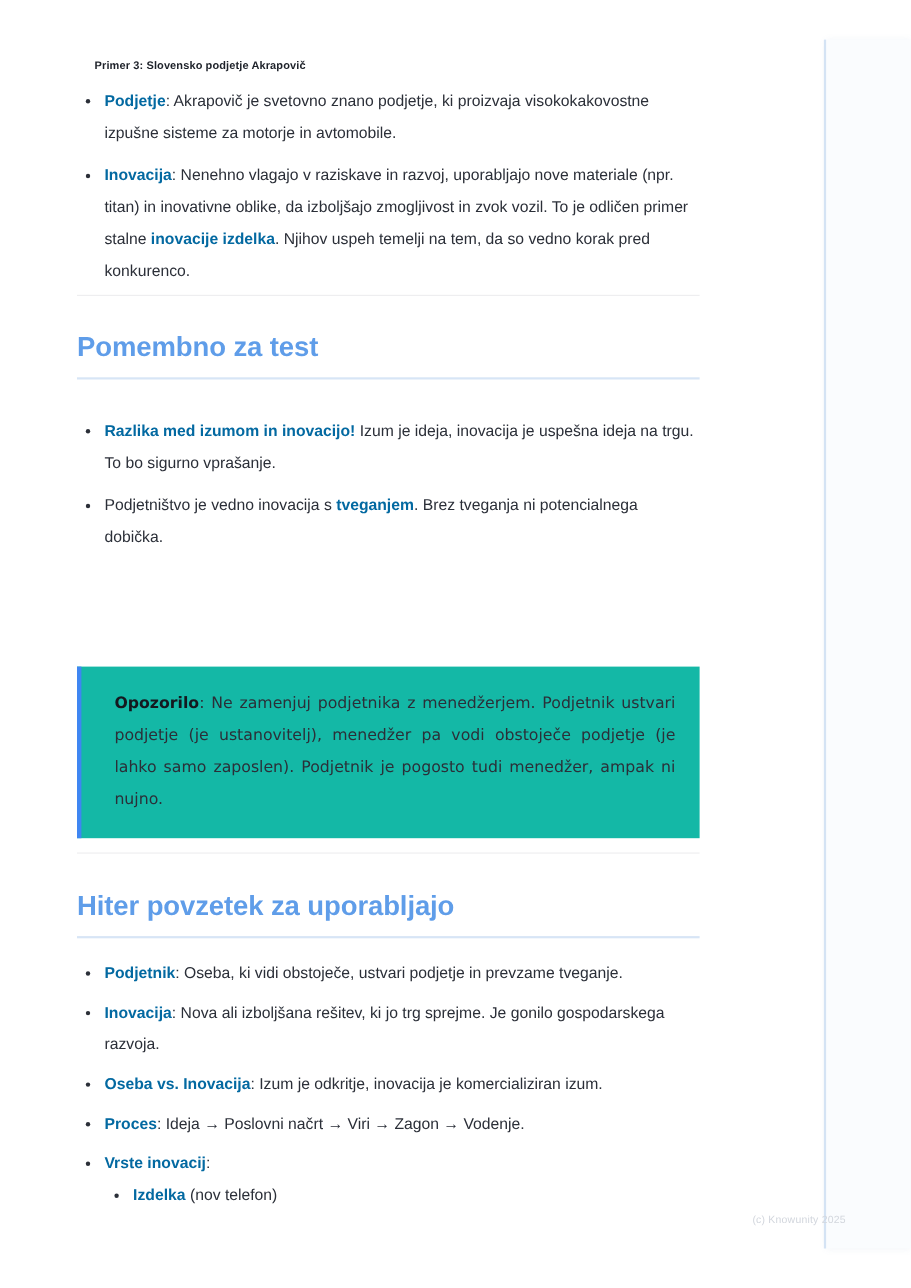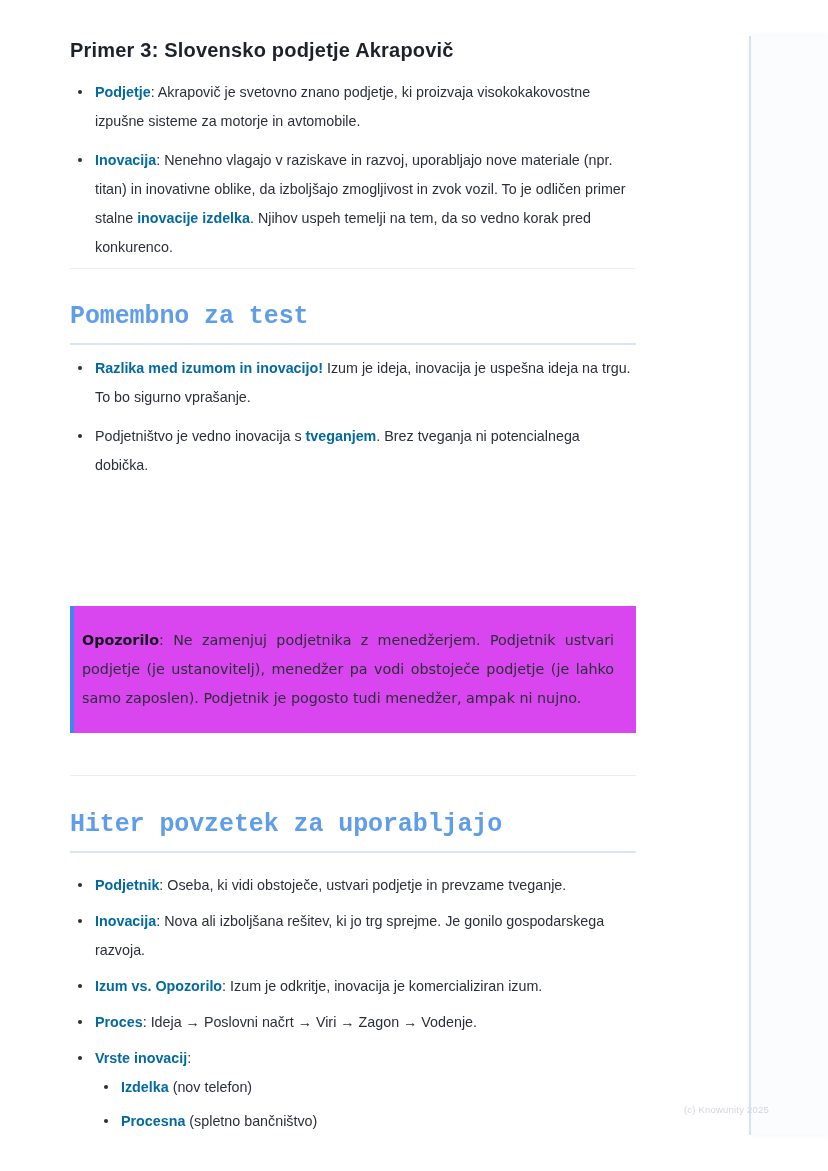--- a/index.html
+++ b/index.html
@@ -39,24 +39,24 @@
 
   
   .doc {
     position: absolute;
     left: 70px;
     top: 0;
     width: 566px;
   }
 
   h3.section-title {
-    font-size: 20px;
+    font-size: 10px;
     font-weight: bold;
     color: #1d2129;
-    margin: 0;
+    margin: 16px;
     padding: 0;
     position: absolute;
     top: 39px;
     left: 0;
     letter-spacing: 0.01em;
   }
 
   ul.bullets {
     list-style: none;
     margin: 0;
@@ -118,27 +118,26 @@
   }
 
   h2.blue-heading {
     font-size: 25px;
     font-weight: bold;
     color: #5f9de9;
     margin: 0;
     padding: 0 0 12px 0;
     border-bottom: 2px solid #d7e5f6;
     letter-spacing: -0.1px;
-    font-family: Liberation Mono, monospace;
   }
 
   .callout {
-    background: #d946ef;
+    background: #14b8a6;
     border-left: 4px solid #3f86f2;
-    padding: 20px 22px 20px 8px;
+    padding: 20px 22px 20px 30px;
     box-sizing: border-box;
   }
   .callout p {
     margin: 0;
     font-size: 14.3px;
     line-height: 29px;
     text-align: justify;
     color: #2b2f38;
     font-family: "DejaVu Sans", "Liberation Sans", sans-serif;
   }
@@ -152,21 +151,21 @@
     color: #d2d6dd;
     letter-spacing: 0.2px;
     white-space: nowrap;
   }
 
   
   .blk { position: absolute; left: 0; width: 566px; }
   #blk-ex3-list   { top: 78px; }
   #div-1          { top: 268px; }
   #head-pomembno  { top: 302px; }
-  #blk-pomembno   { top: 354px; }
+  #blk-pomembno   { top: 378px; }
   #blk-callout    { top: 606px; width: 566px; }
   #div-2          { top: 775px; }
   #head-hiter     { top: 810px; }
   #blk-hiter      { top: 871px; }
 </style>
 </head>
 <body>
 
 <div class="page-edge-pane"></div>
 <div class="page-edge-rule"></div>
@@ -206,33 +205,30 @@
   <h2 class="blue-heading blk" id="head-hiter">Hiter povzetek za uporabljajo</h2>
 
   <ul class="bullets blk" id="blk-hiter">
     <li class="tight">
       <b>Podjetnik</b><span>: Oseba, ki vidi obstoječe, ustvari podjetje in prevzame tveganje.</span>
     </li>
     <li class="tight">
       <b>Inovacija</b><span>: Nova ali izboljšana rešitev, ki jo trg sprejme. Je gonilo gospodarskega razvoja.</span>
     </li>
     <li class="tight">
-      <b>Izum vs. Opozorilo</b><span>: Izum je odkritje, inovacija je komercializiran izum.</span>
+      <b>Oseba vs. Inovacija</b><span>: Izum je odkritje, inovacija je komercializiran izum.</span>
     </li>
     <li class="tight">
       <b>Proces</b><span>: Ideja → Poslovni načrt → Viri → Zagon → Vodenje.</span>
     </li>
     <li class="tight">
       <b>Vrste inovacij</b><span>:</span>
       <ul class="sub-bullets">
         <li>
           <b>Izdelka</b><span> (nov telefon)</span>
         </li>
-        <li>
-          <b>Procesna</b><span> (spletno bančništvo)</span>
-        </li>
       </ul>
     </li>
   </ul>
 
 </div>
 
 <div class="watermark">(c) Knowunity 2025</div>
 
 </body></html>

